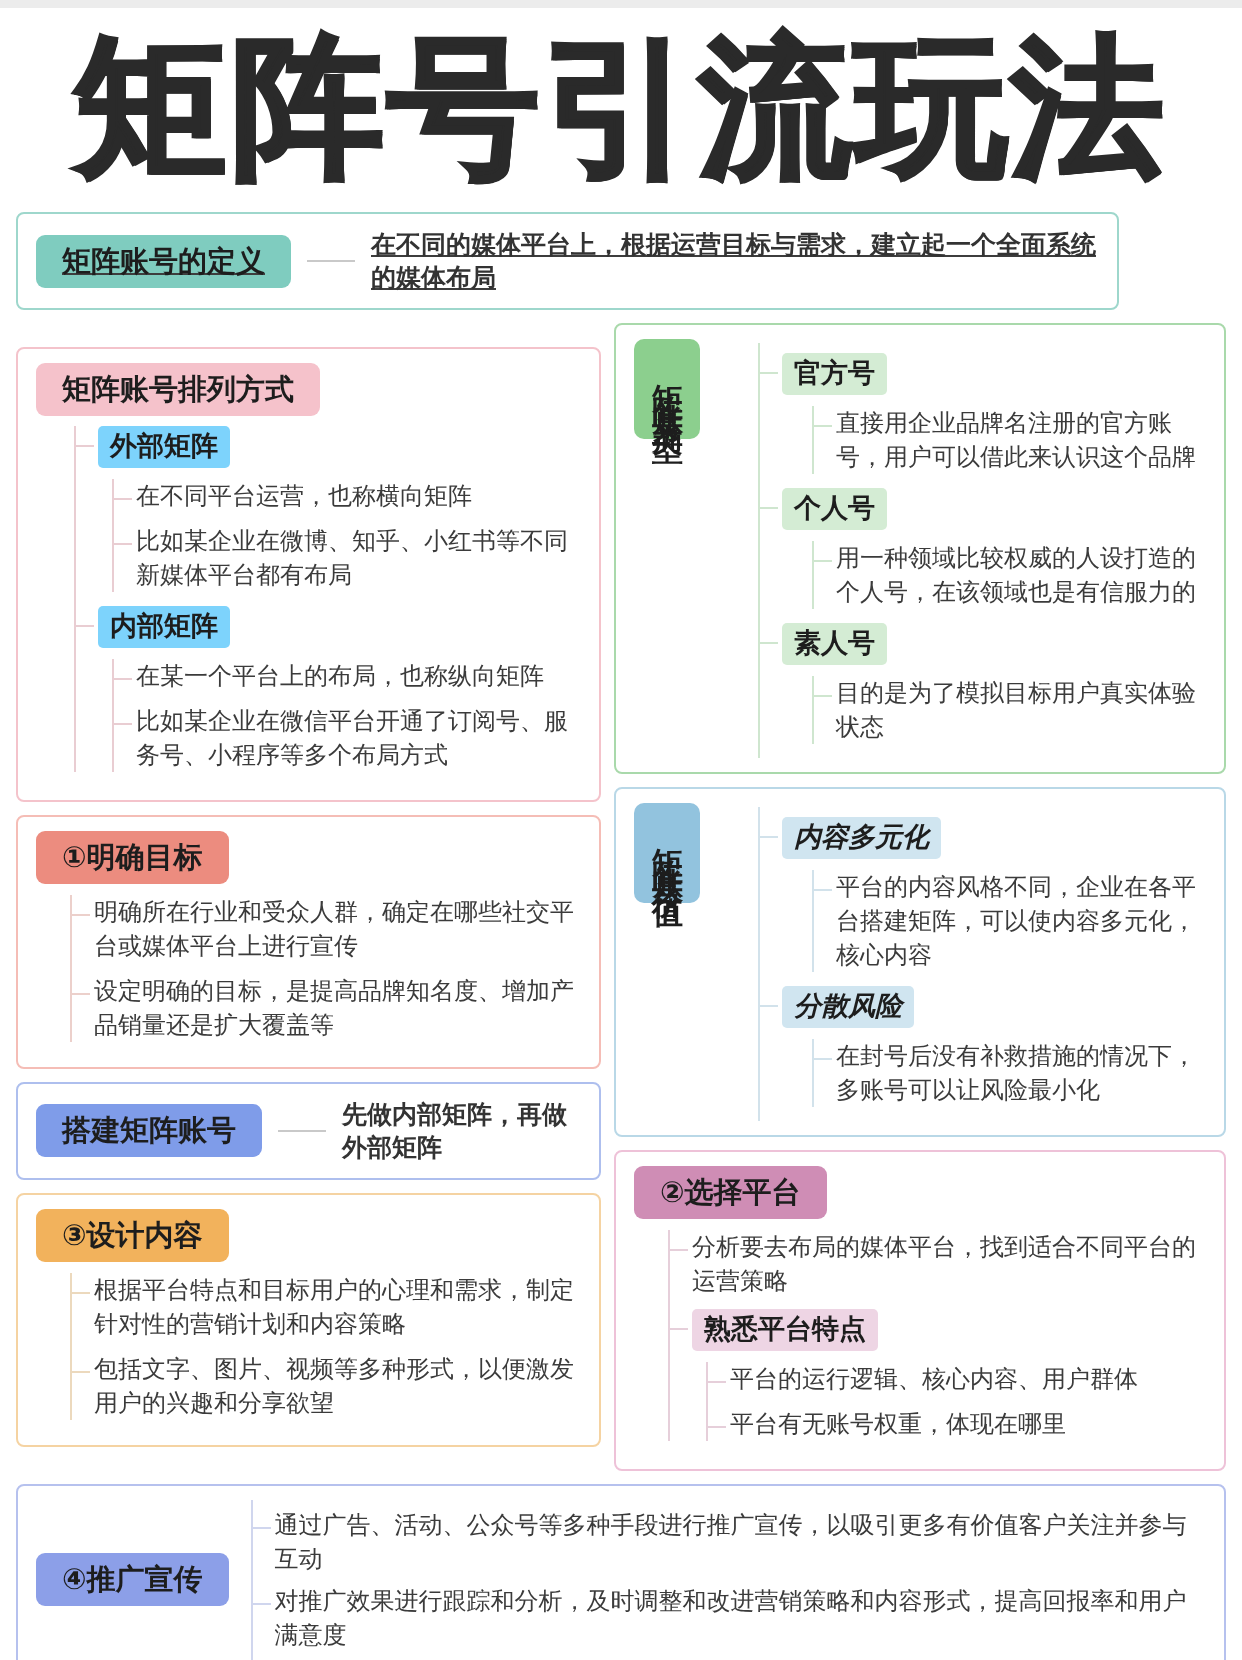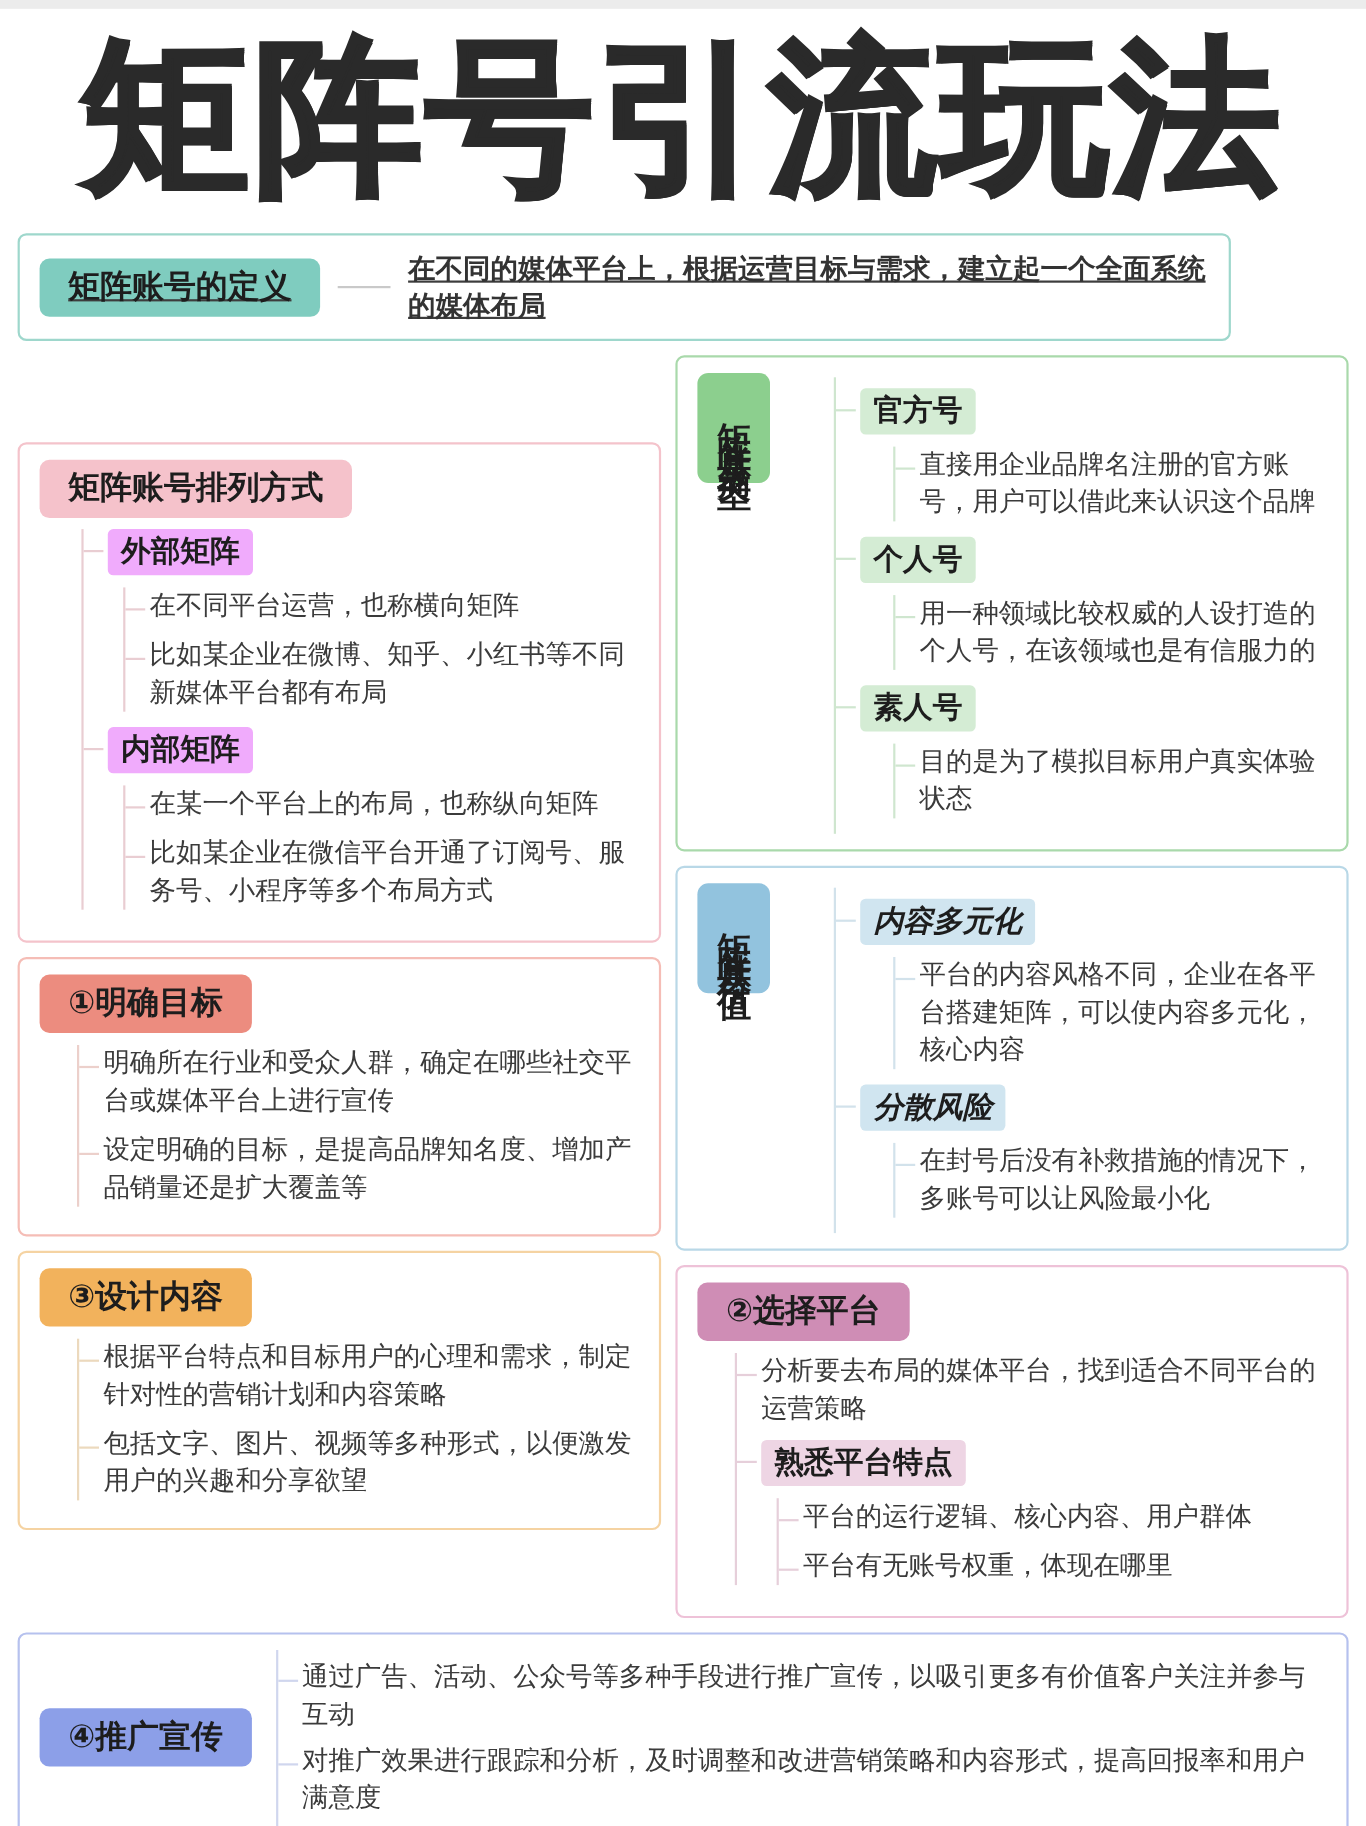--- a/index.html
+++ b/index.html
@@ -50,21 +50,21 @@
   .cfblue { background:#7f9ce9; }
   .orange { background:#f2b25c; }
   .mauve  { background:#cf8db5; }
   .peri   { background:#8c9fe8; }
 
   .hl {
     display:inline-block; font-weight:700; color:#1d1d1d;
     font-size:27px; padding:4px 12px; border-radius:5px; line-height:1.25;
     white-space:nowrap;
   }
-  .pink-hl  { background:#f0abfc; }
+  .pink-hl  { background:#7dd3fc; }
   .green-hl { background:#d4ecd4; }
   .steel-hl { background:#d0e5f0;font-style:italic; }
   .mauve-hl { background:#eed5e4; }
 
   .vbox {
     writing-mode:vertical-rl; text-orientation:upright;
     background:#8ccf8e; color:#1d1d1d;
     font-size:31px; font-weight:700; letter-spacing:10px;
     padding:20px 12px; border-radius:10px; align-self:flex-start;
   }
@@ -133,20 +133,27 @@
       </section>
 
       <section class="card red-card">
         <div class="hbox salmon">①明确目标</div>
         <div class="tree" style="margin-left:34px; margin-top:10px;">
           <div class="leaf">明确所在行业和受众人群，确定在哪些社交平台或媒体平台上进行宣传</div>
           <div class="leaf">设定明确的目标，是提高品牌知名度、增加产品销量还是扩大覆盖等</div>
         </div>
       </section>
 
+      <section class="card blue-card">
+        <div class="hrow">
+          <div class="hbox cfblue">搭建矩阵账号</div>
+          <div class="dash"></div>
+          <div class="htext">先做内部矩阵，再做外部矩阵</div>
+        </div>
+      </section>
 
       <section class="card orange-card">
         <div class="hbox orange">③设计内容</div>
         <div class="tree" style="margin-left:34px; margin-top:10px;">
           <div class="leaf">根据平台特点和目标用户的心理和需求，制定针对性的营销计划和内容策略</div>
           <div class="leaf">包括文字、图片、视频等多种形式，以便激发用户的兴趣和分享欲望</div>
         </div>
       </section>
 
     </div>

